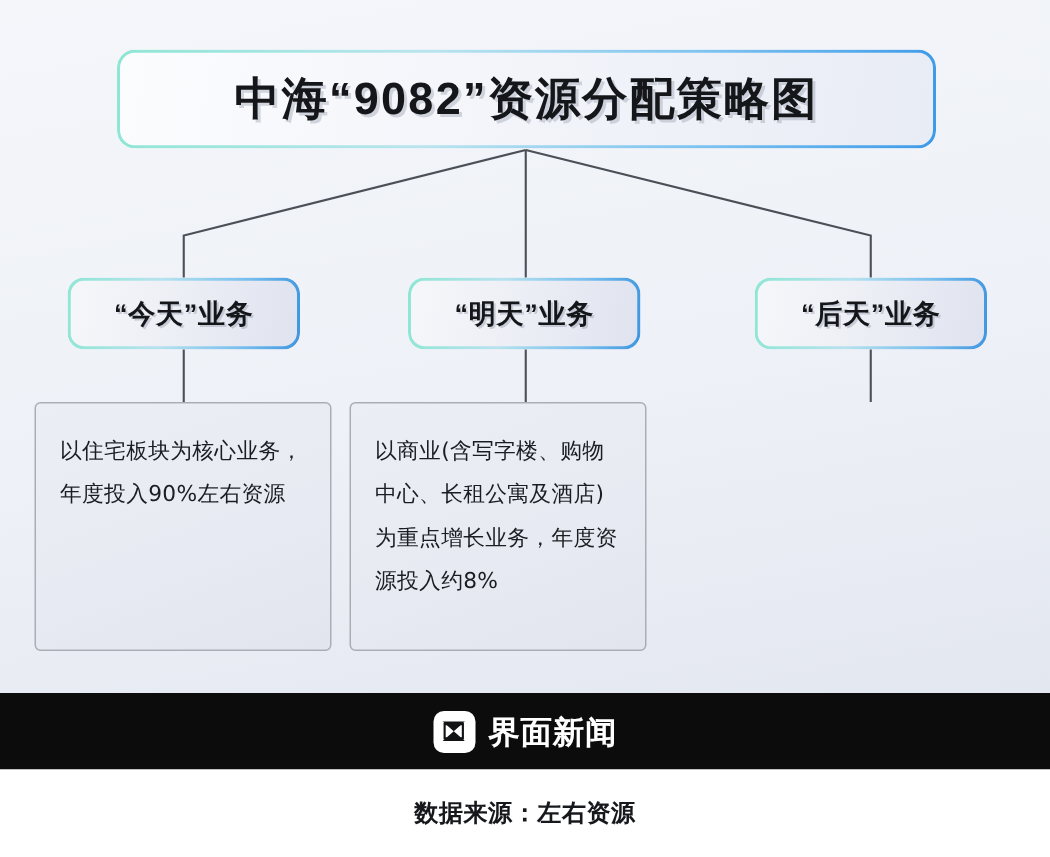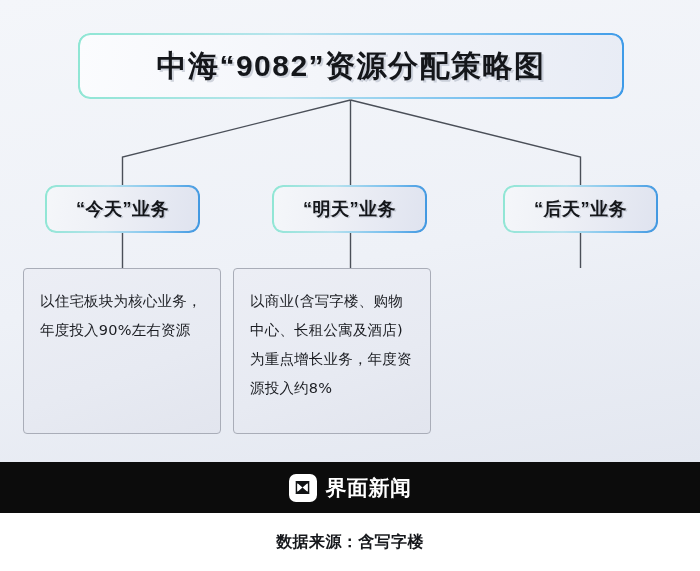--- a/index.html
+++ b/index.html
@@ -179,16 +179,16 @@
                    M2.2 3.2 L10 10 L2.2 16.8 Z
                    M17.8 3.2 L10 10 L17.8 16.8 Z" fill="#111315" fill-rule="evenodd"></path>
           <path d="M3.6 5.0 L16.4 5.0 L16.4 15.0 L3.6 15.0 Z" fill="none" stroke="#111315" stroke-width="1.5"></path>
         </svg>
       </div>
       <div class="brand-name">界面新闻</div>
     </div>
   </div>
 
   <div class="source-wrap">
-    <div class="source-text">数据来源：含写字楼</div>
+    <div class="source-text">数据来源：左右资源</div>
   </div>
 
 </div>
 
 </body></html>

